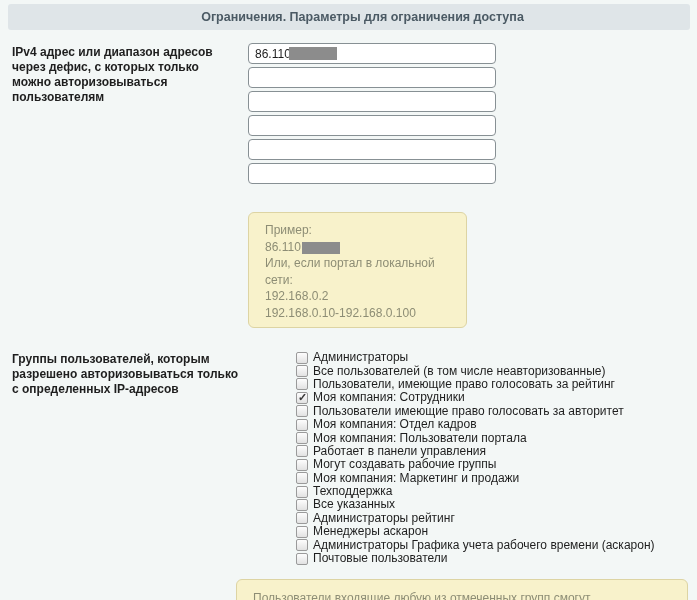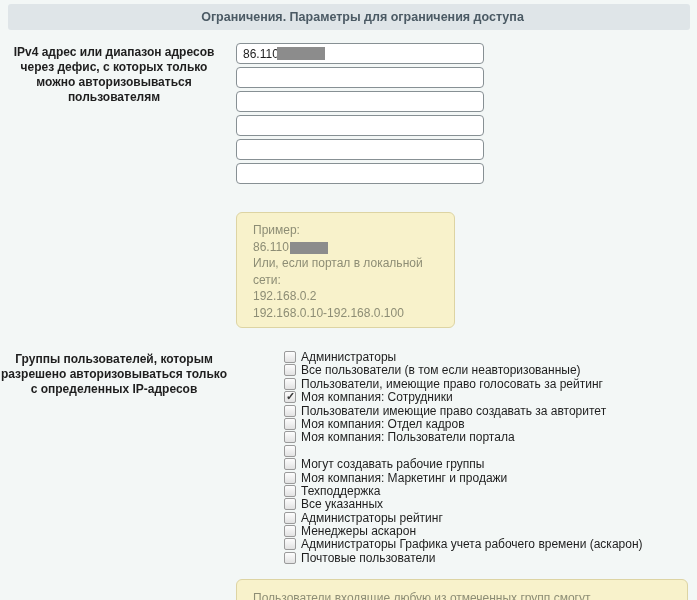--- a/index.html
+++ b/index.html
@@ -13,23 +13,23 @@
     margin:4px 7px 0 8px; height:26px;
     background:#dfe5e8; border-radius:3px;
     display:flex; align-items:center; justify-content:center;
     font-weight:bold; font-size:12.5px; color:#4b5a64;padding-left:27px;
   }
   .row { display:flex; align-items:flex-start; }
   .row-ip { margin-top:13px; }
   .row-groups { margin-top:22px;gap:48px; }
   .label-col {
     width:228px; flex:none;
-    text-align:center; font-weight:bold;
+    text-align:left; font-weight:bold;
     padding-right:8px; padding-top:2px;
-    line-height:15px; color:#1e1e1e;
+    line-height:15px; color:#1e1e1e;padding-left:12px;
   }
   .field-col { flex:1; }
   .input-wrap { position:relative; width:248px; }
   .ip-input {
     display:block; width:248px; height:21px; box-sizing:border-box;
     border:1px solid #879094; border-radius:4px;
     margin:0 0 3px 0; padding:2px 6px;
     font-family:"Liberation Sans", sans-serif; font-size:12px; color:#1e1e1e;
     background:#ffffff; outline:none;
   }
@@ -37,21 +37,21 @@
   .redact-input { position:absolute; left:41px; top:4px; width:48px; height:13px; }
   .redact-inline { width:38px; height:12px; vertical-align:text-bottom; margin-left:1px; }
   .info-box {
     box-sizing:border-box;
     background:#f8f2cb; border:1px solid #ddd4a3; border-radius:6px;
     color:#8d8d75; line-height:16.5px;
   }
   .example-box { margin-top:28px; width:219px; padding:9px 16px 6px; }
   .note-box { margin-top:14px; margin-left:236px; width:452px; padding:10px 16px 8px; line-height:17px; }
   .cb-list { padding-top:1px; }
-  .cb-row { display:flex; align-items:flex-start; height:13.4px; cursor:default; }
+  .cb-row { display:flex; align-items:center; height:13.4px; cursor:default; }
   .cb {
     width:12px; height:12px; box-sizing:border-box; flex:none;
     border:1px solid #9a9a9a; border-radius:2px;
     background:linear-gradient(#fdfdfd,#e2e2e2);
     margin-right:5px; position:relative;
   }
   .cb.checked::after {
     content:"✓"; position:absolute; top:-2px; left:1px;
     font-size:11px; font-weight:bold; color:#3a3a3a;
   }
@@ -89,44 +89,45 @@
 
 <div class="row row-groups">
   <div class="label-col">Группы пользователей, которым разрешено авторизовываться только с определенных IP-адресов</div>
   <div class="field-col cb-list">
     <label class="cb-row">
         <span class="cb"></span>
         <span class="cb-label">Администраторы</span>
       </label>
     <label class="cb-row">
         <span class="cb"></span>
-        <span class="cb-label">Все пользователи (в том если неавторизованные)</span>
+        <span class="cb-label">Все пользователей (в том числе неавторизованные)</span>
       </label>
     <label class="cb-row">
         <span class="cb"></span>
         <span class="cb-label">Пользователи, имеющие право голосовать за рейтинг</span>
       </label>
     <label class="cb-row">
         <span class="cb checked"></span>
         <span class="cb-label">Моя компания: Сотрудники</span>
       </label>
     <label class="cb-row">
         <span class="cb"></span>
-        <span class="cb-label">Пользователи имеющие право создавать за авторитет</span>
+        <span class="cb-label">Пользователи имеющие право голосовать за авторитет</span>
       </label>
     <label class="cb-row">
         <span class="cb"></span>
         <span class="cb-label">Моя компания: Отдел кадров</span>
       </label>
     <label class="cb-row">
         <span class="cb"></span>
         <span class="cb-label">Моя компания: Пользователи портала</span>
       </label>
     <label class="cb-row">
         <span class="cb"></span>
+        <span class="cb-label">Работает в панели управления</span>
       </label>
     <label class="cb-row">
         <span class="cb"></span>
         <span class="cb-label">Могут создавать рабочие группы</span>
       </label>
     <label class="cb-row">
         <span class="cb"></span>
         <span class="cb-label">Моя компания: Маркетинг и продажи</span>
       </label>
     <label class="cb-row">

